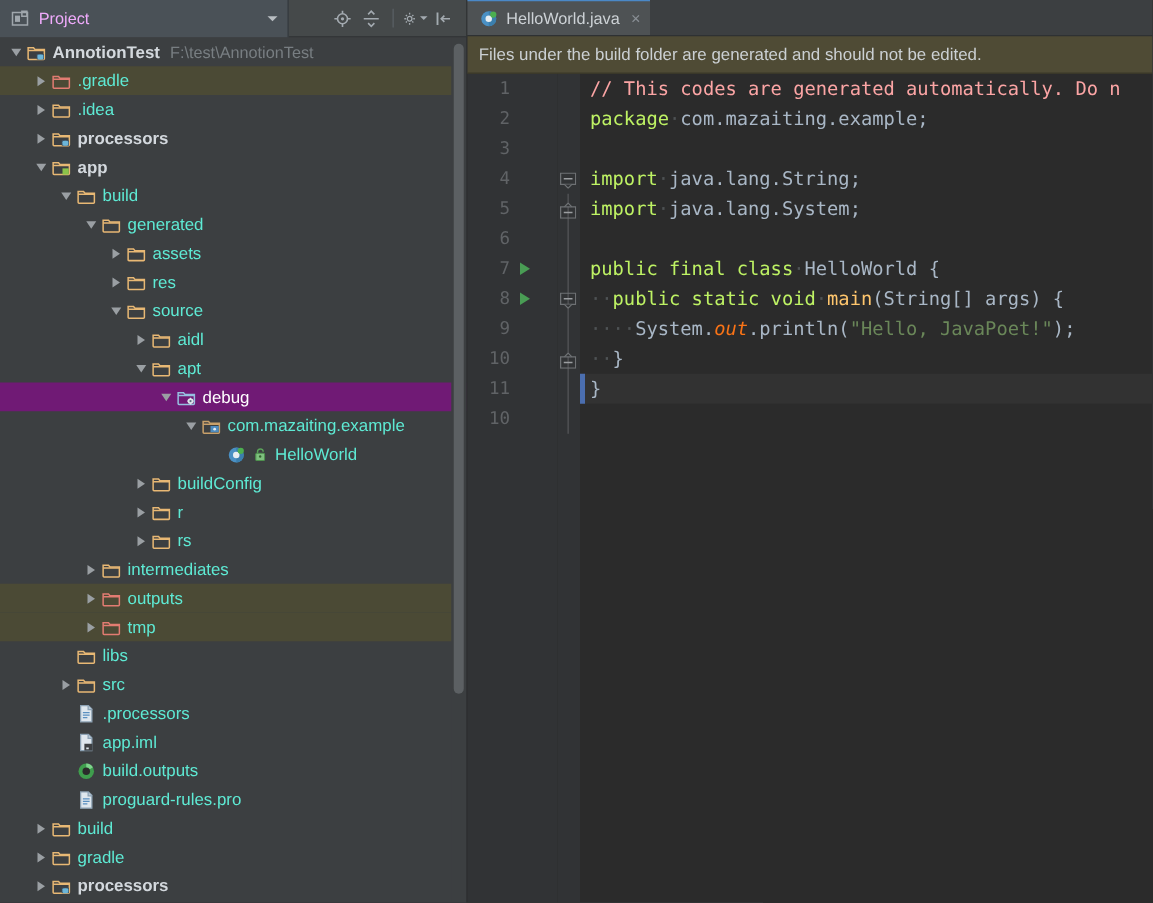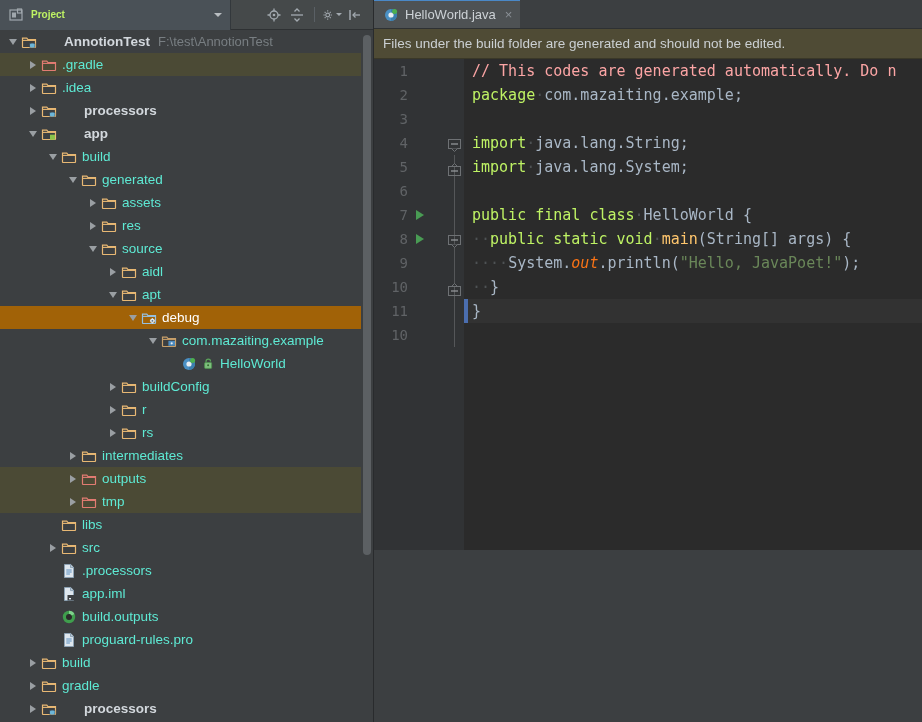--- a/index.html
+++ b/index.html
@@ -27,22 +27,22 @@
   }
   .panel-title-box {
     width: 231px; height: 30px;
     background: #4a5157;
     display: flex; align-items: center;
     padding: 0 8px;
     border-right: 1px solid #33383c;
   }
   .panel-title-icon { width: 16px; height: 16px; margin-right: 7px; flex: 0 0 16px; }
   .panel-title-text {
-    color: #bef264; font-size: 10px; flex: 1;
-    white-space: nowrap; overflow: hidden; font-weight: bold;
+    color: #f0abfc; font-size: 13px; flex: 1;
+    white-space: nowrap; overflow: hidden;
   }
   .panel-title-arrow {
     width: 0; height: 0;
     border-left: 4px solid transparent;
     border-right: 4px solid transparent;
     border-top: 4px solid #b9bec2;
     margin-left: 4px;
   }
   .panel-tools {
     flex: 1; display: flex; align-items: center;
@@ -60,21 +60,21 @@
     flex: 1; position: relative; overflow: hidden;
     background: #3c3f41;
   }
   .tree { position: relative; }
   .tree-row {
     height: 23px; display: flex; align-items: center;
     white-space: nowrap; font-size: 13.5px; color: #a9b7c6;
     padding-right: 4px; cursor: default; position: relative;
   }
   .tree-row.excluded { background: #4b4a35; }
-  .tree-row.selected { background: #a16207; }
+  .tree-row.selected { background: #701a75; }
   .tree-row.selected .row-label { color: #ffffff; }
   .twisty {
     width: 17px; height: 23px; flex: 0 0 17px;
     display: flex; align-items: center; justify-content: center;
     cursor: pointer;
   }
   .twisty i {
     display: block; width: 0; height: 0;
   }
   .twisty.collapsed i {
@@ -83,37 +83,37 @@
     border-left: 6px solid #9a9fa3;
   }
   .twisty.expanded i {
     border-left: 4.5px solid transparent;
     border-right: 4.5px solid transparent;
     border-top: 6px solid #9a9fa3;
   }
   .row-icon { width: 16px; height: 16px; flex: 0 0 16px; margin-right: 5px; }
   .row-icon2 { width: 14px; height: 16px; flex: 0 0 14px; margin-right: 4px; }
   .row-label { color: #5eead4; }
-  .row-label.bold { font-weight: bold; color: #d3d8dd; margin-left: 22px; }
+  .row-label.bold { font-weight: bold; color: #d3d8dd; }
   .row-sub { color: #787e82; margin-left: 8px; font-size: 13px; }
 
   
   .tree-vscroll {
     position: absolute; right: 0; top: 0;
     width: 12px; height: 100%;
     background: #3c3f41;
   }
   .tree-vthumb {
     position: absolute; left: 2px; width: 8px;
     background: #5c6063; border-radius: 4px;
   }
 
   
   .editor-area {
-    flex: 1; height: 550px;
+    flex: 1; height: 722px;
     display: flex; flex-direction: column;
     background: #2b2b2b;
     position: relative;
   }
   .tab-bar {
     height: 29px; min-height: 29px;
     background: #3c3f41;
     display: flex; align-items: flex-end;
     border-bottom: 1px solid #2e3133;
   }

